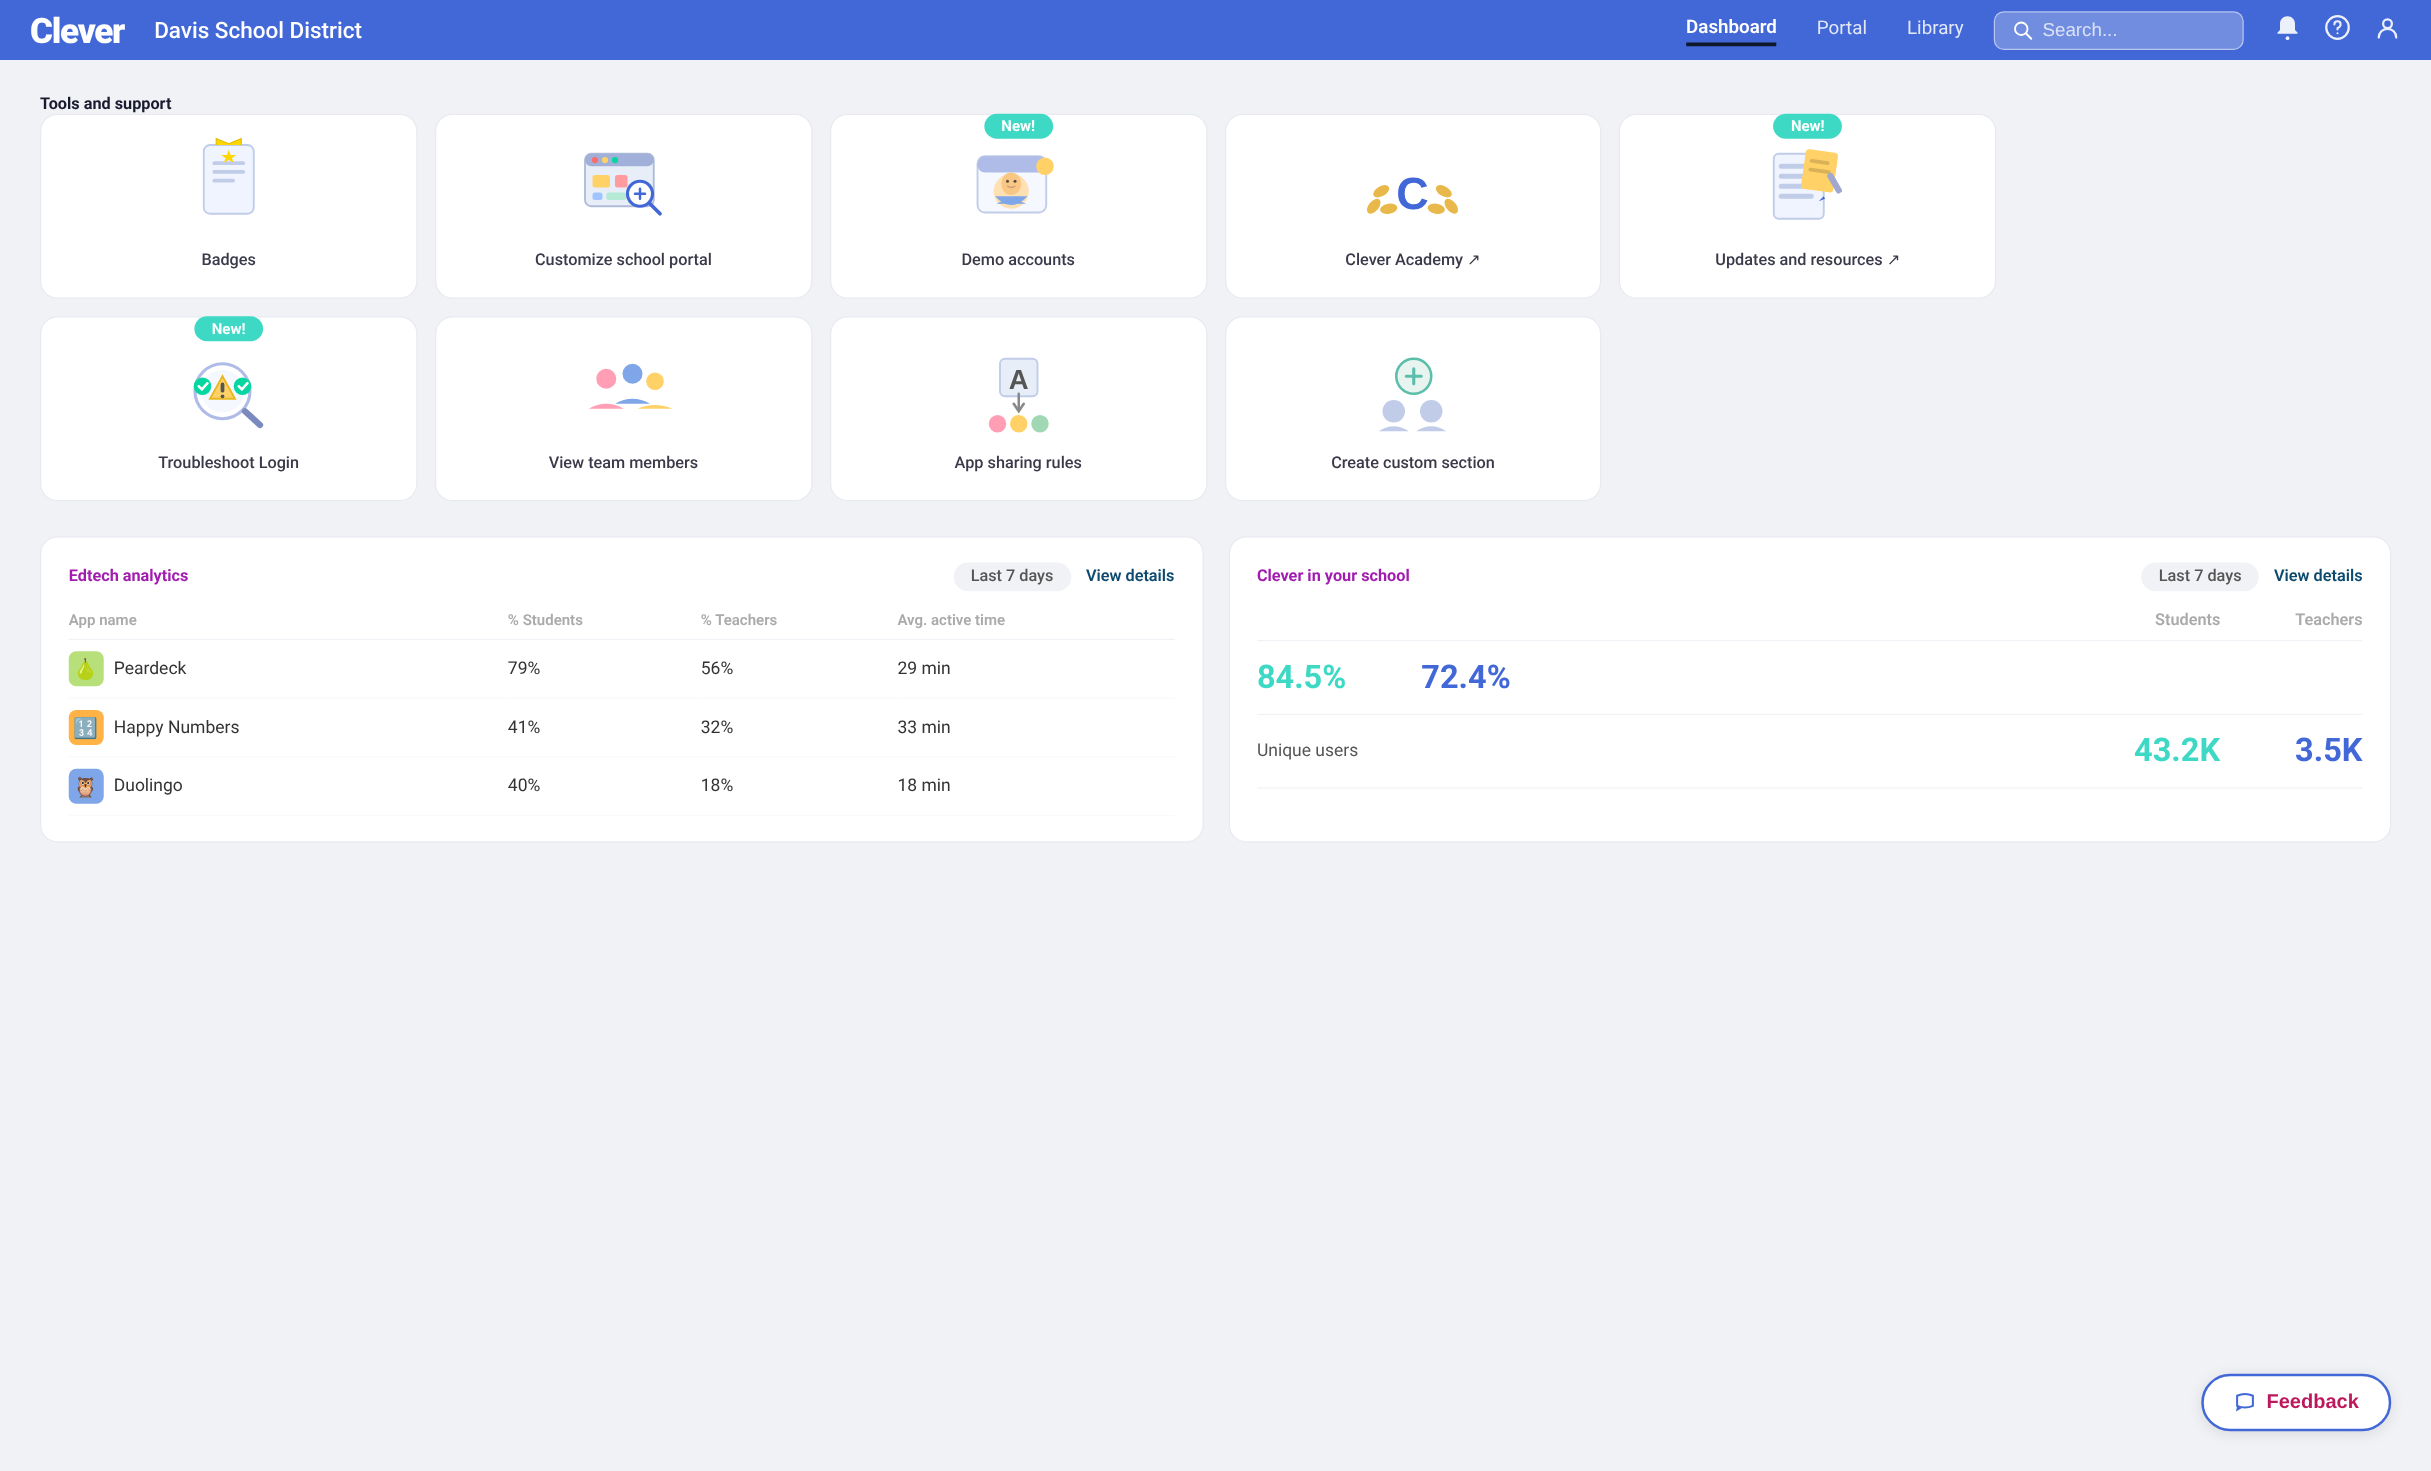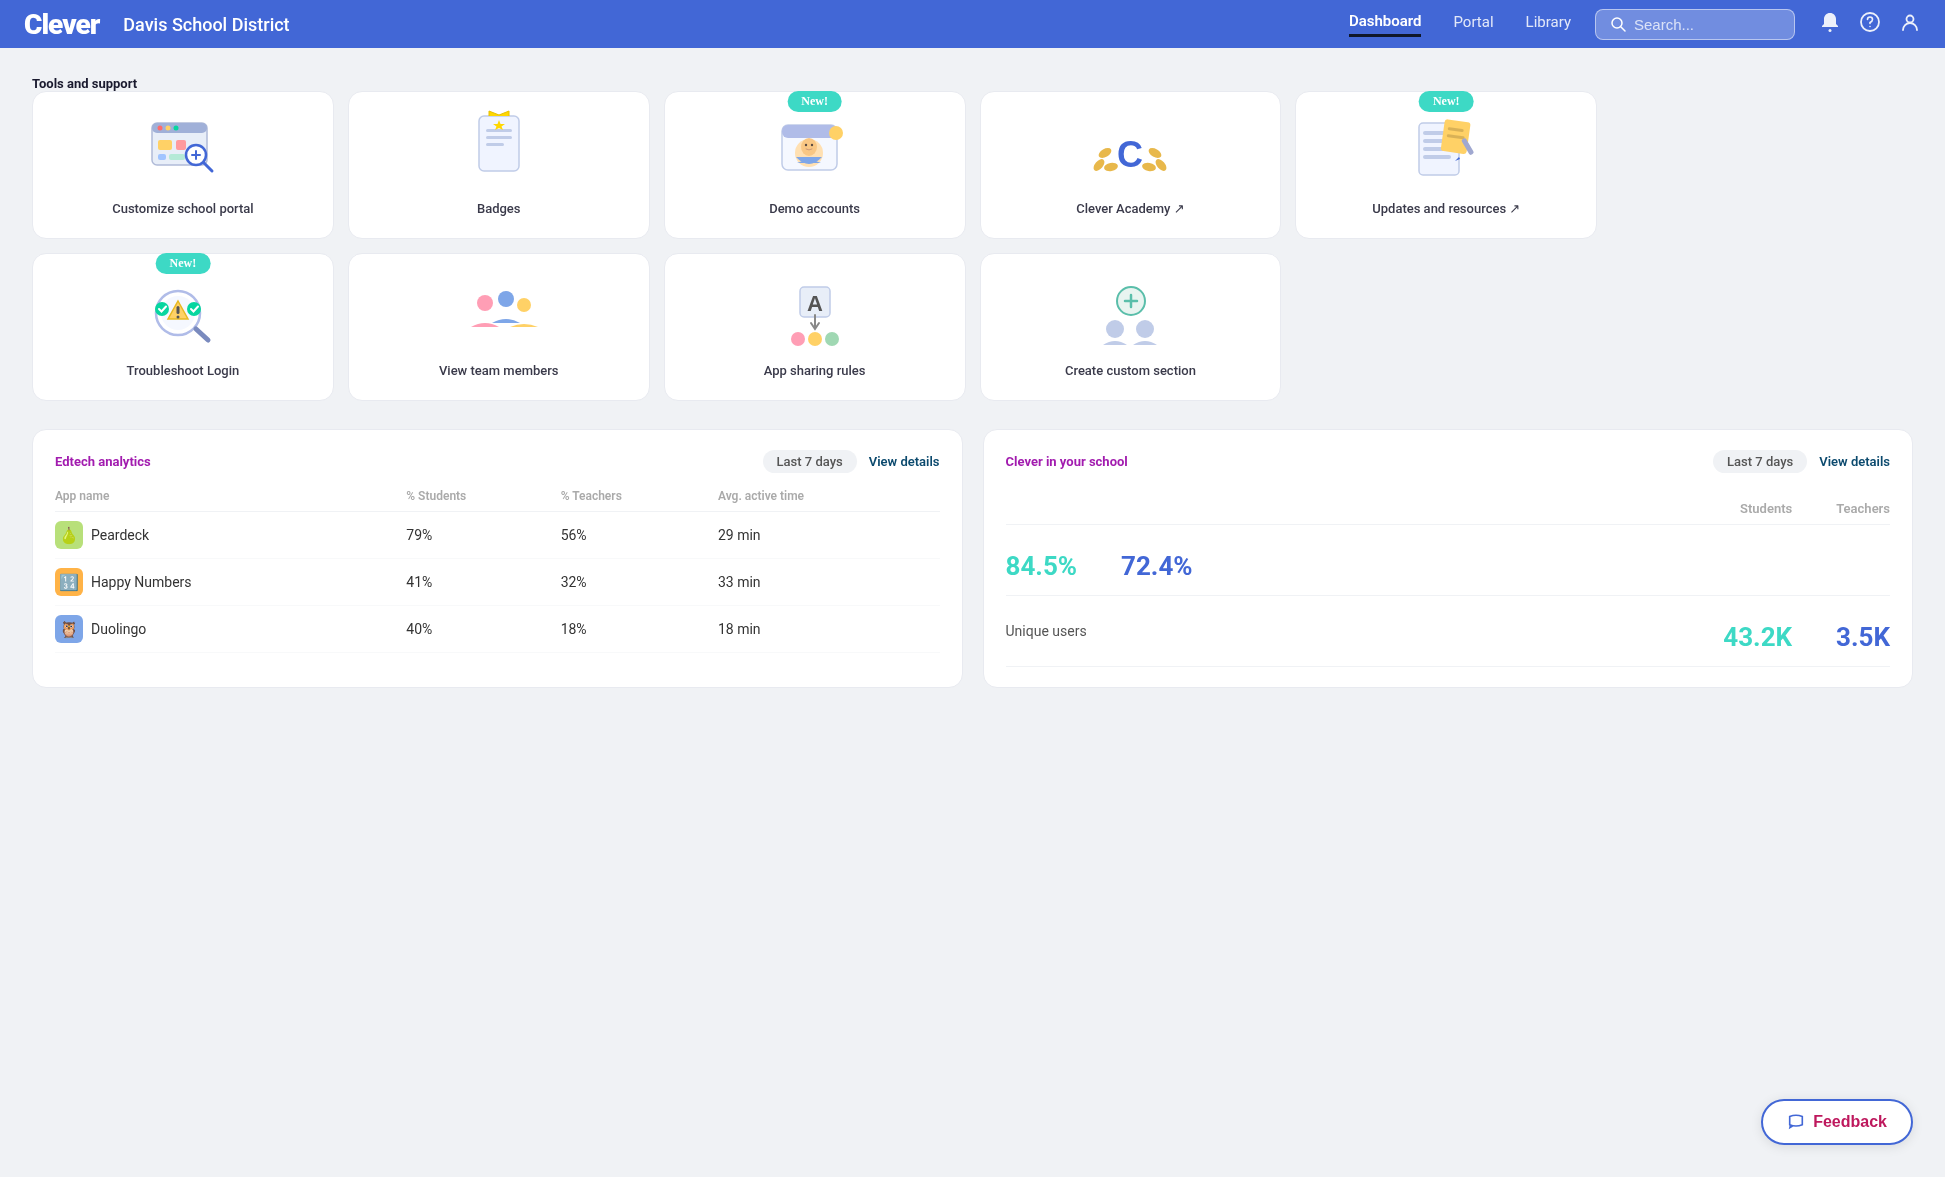--- a/index.html
+++ b/index.html
@@ -113,21 +113,20 @@
       position: absolute;
       top: -1px;
       left: 50%;
       transform: translateX(-50%);
       background: #3dd9c5;
       color: white;
       font-size: 12px;
       font-weight: 700;
       padding: 3px 14px;
       border-radius: 20px;
-      font-family: Liberation Serif, serif;
     }
 
     .tool-icon {
       width: 80px;
       height: 80px;
       display: flex;
       align-items: center;
       justify-content: center;
       margin-bottom: 10px;
     }
@@ -216,21 +215,21 @@
 
     
     .school-stats { display: flex; flex-direction: column; gap: 0; }
     .stat-row {
       display: flex;
       align-items: center;
       padding: 14px 0;
       border-bottom: 1px solid #f0f2f5;
     }
     .stat-label { flex: 1; font-size: 14px; color: #555; }
-    .stat-value-group { display: flex; gap: 44px; margin-top: 12px; }
+    .stat-value-group { display: flex; gap: 60px; }
     .stat-value { font-size: 26px; font-weight: 700; }
     .stat-value.teal { color: #3dd9c5; }
     .stat-value.blue { color: #4267d6; }
 
     .school-col-headers {
       display: flex;
       padding-bottom: 8px;
       border-bottom: 1px solid #f0f2f5;
     }
     .school-col-header { font-size: 13px; color: #aaa; font-weight: 600; }
@@ -296,50 +295,50 @@
 </header>
 
 <main class="main">
 
   <div class="section-title">Tools and support</div>
 
   <div class="tools-grid">
 
     <div class="tool-card">
       <div class="tool-icon">
+        <svg width="60" height="78" viewBox="0 0 60 78" fill="none">
+          <rect x="10" y="5" width="40" height="55" rx="5" fill="#f0f4ff" stroke="#c0cce8" stroke-width="1.5"></rect>
+          <path d="M20 5 L20 0 L30 4 L40 0 L40 5" fill="#ffd700" stroke="#e6c000" stroke-width="1"></path>
+          <rect x="17" y="18" width="26" height="3" rx="1.5" fill="#c0cce8"></rect>
+          <rect x="17" y="25" width="26" height="3" rx="1.5" fill="#c0cce8"></rect>
+          <rect x="17" y="32" width="18" height="3" rx="1.5" fill="#c0cce8"></rect>
+          <path d="M30 9 L31.5 13 L36 13 L32.5 15.5 L34 19 L30 17 L26 19 L27.5 15.5 L24 13 L28.5 13 Z" fill="#ffd700"></path>
+        </svg>
+      </div>
+      <div class="tool-label">Badges</div>
+    </div>
+
+    <div class="tool-card">
+      <div class="tool-icon">
         <svg width="78" height="70" viewBox="0 0 78 70" fill="none">
           <rect x="8" y="8" width="55" height="42" rx="5" fill="#e8eef8" stroke="#b0bbd8" stroke-width="1.5"></rect>
           <rect x="8" y="8" width="55" height="10" rx="5" fill="#a0b0d8"></rect>
           <circle cx="16" cy="13" r="2.5" fill="#ff6b6b"></circle>
           <circle cx="24" cy="13" r="2.5" fill="#ffd166"></circle>
           <circle cx="32" cy="13" r="2.5" fill="#06d6a0"></circle>
           <rect x="14" y="25" width="14" height="10" rx="2" fill="#ffd166"></rect>
           <rect x="32" y="25" width="10" height="10" rx="2" fill="#ff9a9e"></rect>
           <rect x="14" y="39" width="8" height="6" rx="2" fill="#a0c4ff"></rect>
           <rect x="25" y="39" width="16" height="6" rx="2" fill="#b5ead7"></rect>
           <path d="M56 44 L68 56" stroke="#4267d6" stroke-width="3" stroke-linecap="round"></path>
           <circle cx="52" cy="40" r="10" fill="white" stroke="#4267d6" stroke-width="2.5"></circle>
           <path d="M48 40 L56 40 M52 36 L52 44" stroke="#4267d6" stroke-width="2" stroke-linecap="round"></path>
         </svg>
       </div>
       <div class="tool-label">Customize school portal</div>
-    </div>
-
-    <div class="tool-card">
-      <div class="tool-icon">
-        <svg width="60" height="78" viewBox="0 0 60 78" fill="none">
-          <rect x="10" y="5" width="40" height="55" rx="5" fill="#f0f4ff" stroke="#c0cce8" stroke-width="1.5"></rect>
-          <path d="M20 5 L20 0 L30 4 L40 0 L40 5" fill="#ffd700" stroke="#e6c000" stroke-width="1"></path>
-          <rect x="17" y="18" width="26" height="3" rx="1.5" fill="#c0cce8"></rect>
-          <rect x="17" y="25" width="26" height="3" rx="1.5" fill="#c0cce8"></rect>
-          <rect x="17" y="32" width="18" height="3" rx="1.5" fill="#c0cce8"></rect>
-          <path d="M30 9 L31.5 13 L36 13 L32.5 15.5 L34 19 L30 17 L26 19 L27.5 15.5 L24 13 L28.5 13 Z" fill="#ffd700"></path>
-        </svg>
-      </div>
-      <div class="tool-label">Badges</div>
     </div>
 
     <div class="tool-card">
       <div class="badge-new">New!</div>
       <div class="tool-icon">
         <svg width="76" height="70" viewBox="0 0 76 70" fill="none">
           <rect x="5" y="10" width="55" height="45" rx="6" fill="#f5f8ff" stroke="#c0cce8" stroke-width="1.5"></rect>
           <rect x="5" y="10" width="55" height="13" rx="6" fill="#b0bce8"></rect>
           <circle cx="59" cy="18" r="7" fill="#ffd166"></circle>
           <ellipse cx="32" cy="38" rx="14" ry="14" fill="#ffe0b2" stroke="none"></ellipse>

